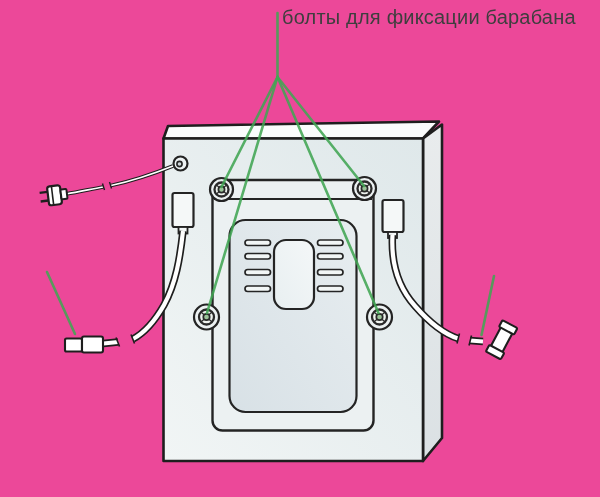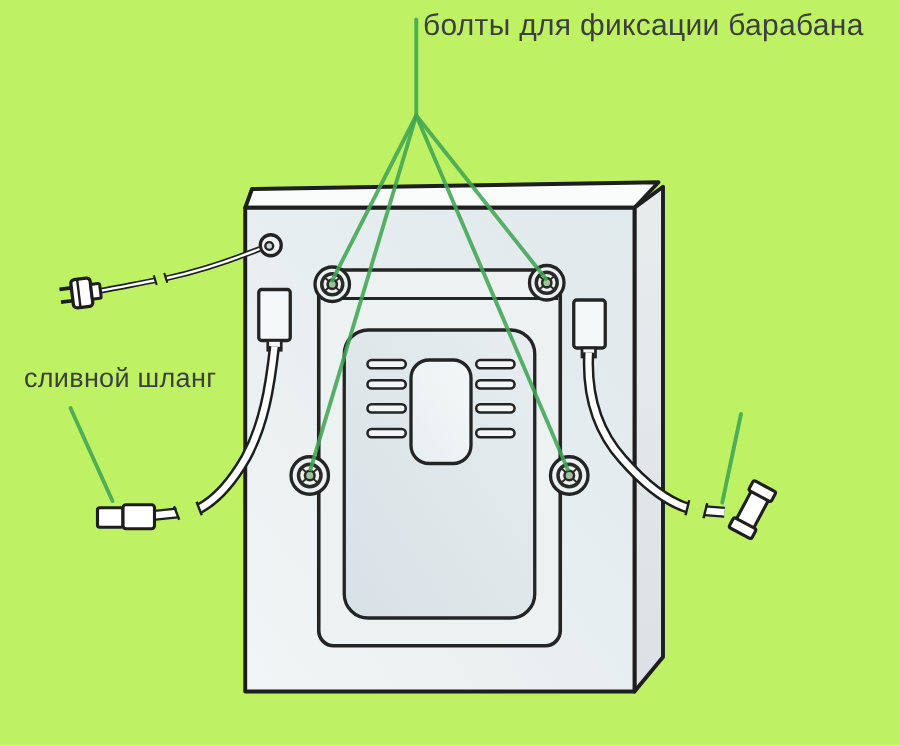--- a/index.html
+++ b/index.html
@@ -1,18 +1,18 @@
 <!DOCTYPE html>
 <html><head>
 <meta charset="utf-8">
 <style>
   html,body{margin:0;padding:0;background:#fcfcfa;}
   .stage{
     position:relative;width:600px;height:497px;overflow:hidden;
-    background:#bef264;font-family:"Liberation Sans",sans-serif;
+    background:#ec4899;font-family:"Liberation Sans",sans-serif;
   }
   .stage svg{position:absolute;left:0;top:0;}
   .callout-label{
     position:absolute;color:#3e3e3e;white-space:nowrap;
     font-family:"Liberation Sans",sans-serif;letter-spacing:.2px;
   }
   .label-top{left:282px;top:6px;font-size:20px;}
   .label-left{left:16px;top:242px;font-size:18px;}
   .label-right{left:450px;top:250px;font-size:18px;}
 </style>
@@ -159,15 +159,14 @@
     <line x1="277.5" y1="77" x2="221.5" y2="187"></line>
     <line x1="277.5" y1="77" x2="207" y2="313"></line>
     <line x1="277.5" y1="77" x2="364" y2="186"></line>
     <line x1="277.5" y1="77" x2="378.5" y2="313"></line>
     <line x1="47" y1="272" x2="75" y2="334"></line>
     <line x1="494" y1="276" x2="481.5" y2="335"></line>
   </g>
 </svg>
 
 <div class="callout-label label-top">болты для фиксации барабана</div>
-<div class="callout-label label-left">сливной шланг</div>
 
 </div>
 
 </body></html>

